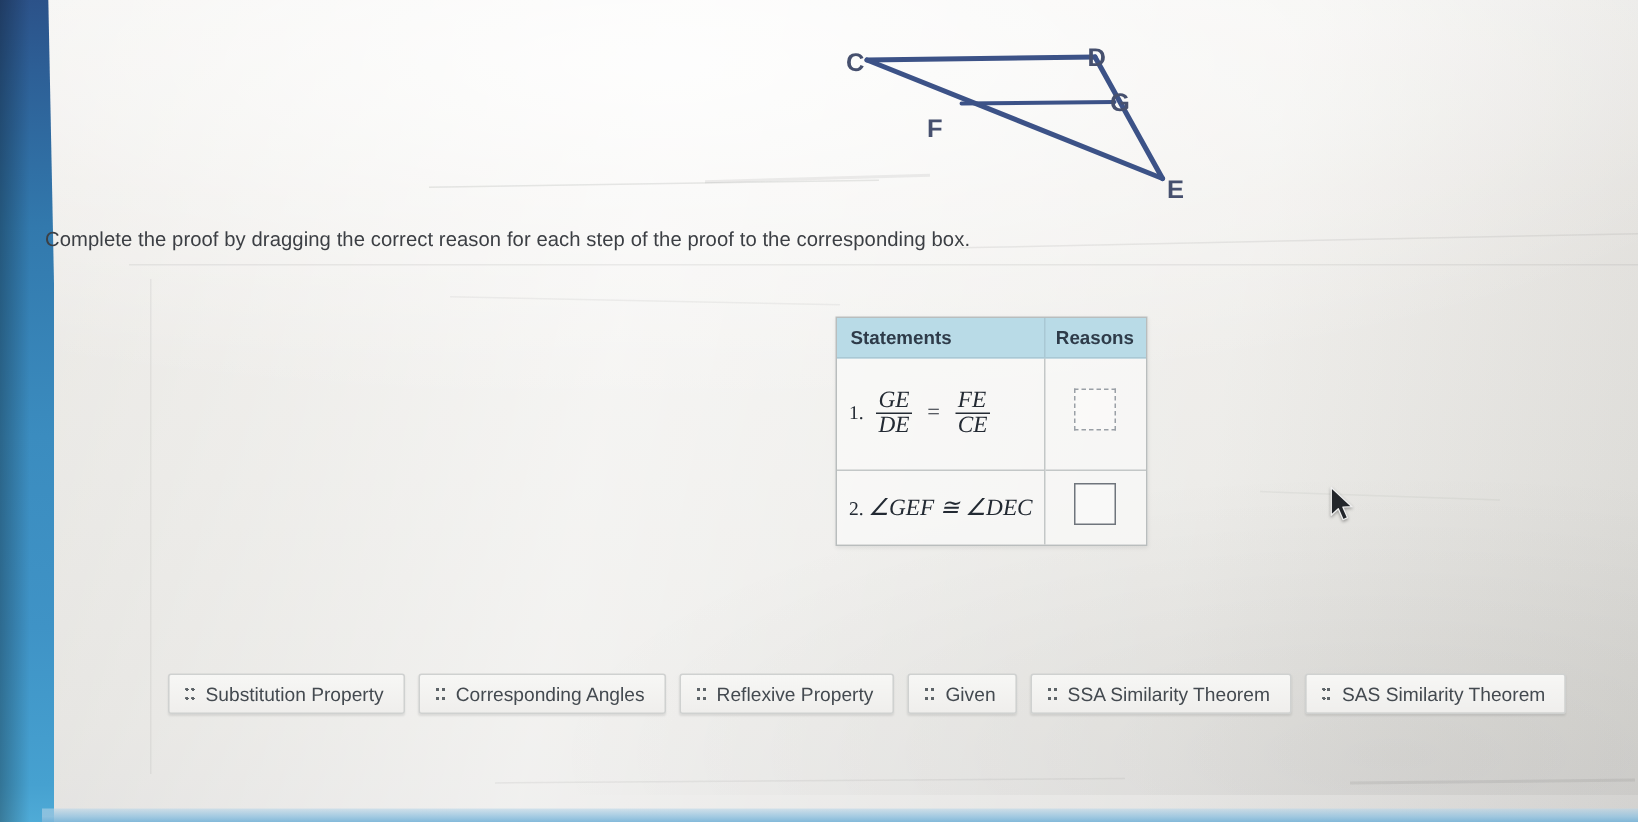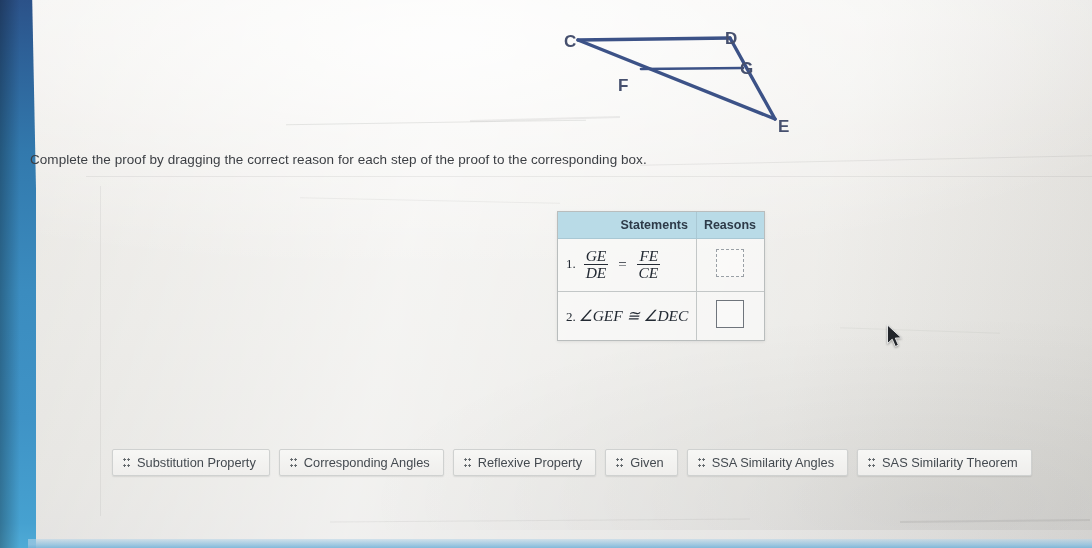--- a/index.html
+++ b/index.html
@@ -117,21 +117,21 @@
   }
   .proof-table table {
     border-collapse: collapse;
     width: 100%;
   }
   .proof-table th {
     background: #b9dbe7;
     color: #2e3b49;
     font-size: 12.5px;
     font-weight: 700;
-    text-align: right;
+    text-align: left;
     padding: 6px 8px 6px 9px;
     border-right: 1px solid #a9c8d4;
     border-bottom: 1px solid #a9c8d4;
     white-space: nowrap;
   }
   .proof-table th.reasons-h {
     border-right: none;
     padding-left: 7px;
   }
   .proof-table td {
@@ -155,23 +155,23 @@
     white-space: nowrap;
   }
   .stmt .num {
     font-style: normal;
     font-size: 13px;
     margin-right: 3px;
   }
   .frac {
     display: inline-block;
     vertical-align: middle;
-    text-align: right;
+    text-align: left;
     line-height: 1.06;
-    margin: 0 1px;
+    margin: 11px 1px;
   }
   .frac .num-t { display: block; padding: 0 2px; }
   .frac .den-b { display: block; border-top: 1.3px solid #232a33; padding: 0 2px; }
   .eqsign {
     font-style: normal;
     margin: 0 5px;
     vertical-align: middle;
     font-size: 15px;
   }
 
@@ -335,21 +335,21 @@
     <div class="chip">
       <span class="grip"></span>
       <span>Reflexive Property</span>
     </div>
     <div class="chip">
       <span class="grip"></span>
       <span>Given</span>
     </div>
     <div class="chip">
       <span class="grip"></span>
-      <span>SSA Similarity Angles</span>
+      <span>SSA Similarity Theorem</span>
     </div>
     <div class="chip">
       <span class="grip"></span>
       <span>SAS Similarity Theorem</span>
     </div>
   </div>
 
 
   <svg class="cursor" viewBox="0 0 18 26">
     <path d="M1.5 1 L1.5 19.5 L6.2 15.2 L9.4 22.5 L12.4 21.1 L9.3 14.1 L15.3 13.8 Z" fill="#23262b" stroke="#f0f0f0" stroke-width="0.9" stroke-linejoin="round"></path>

